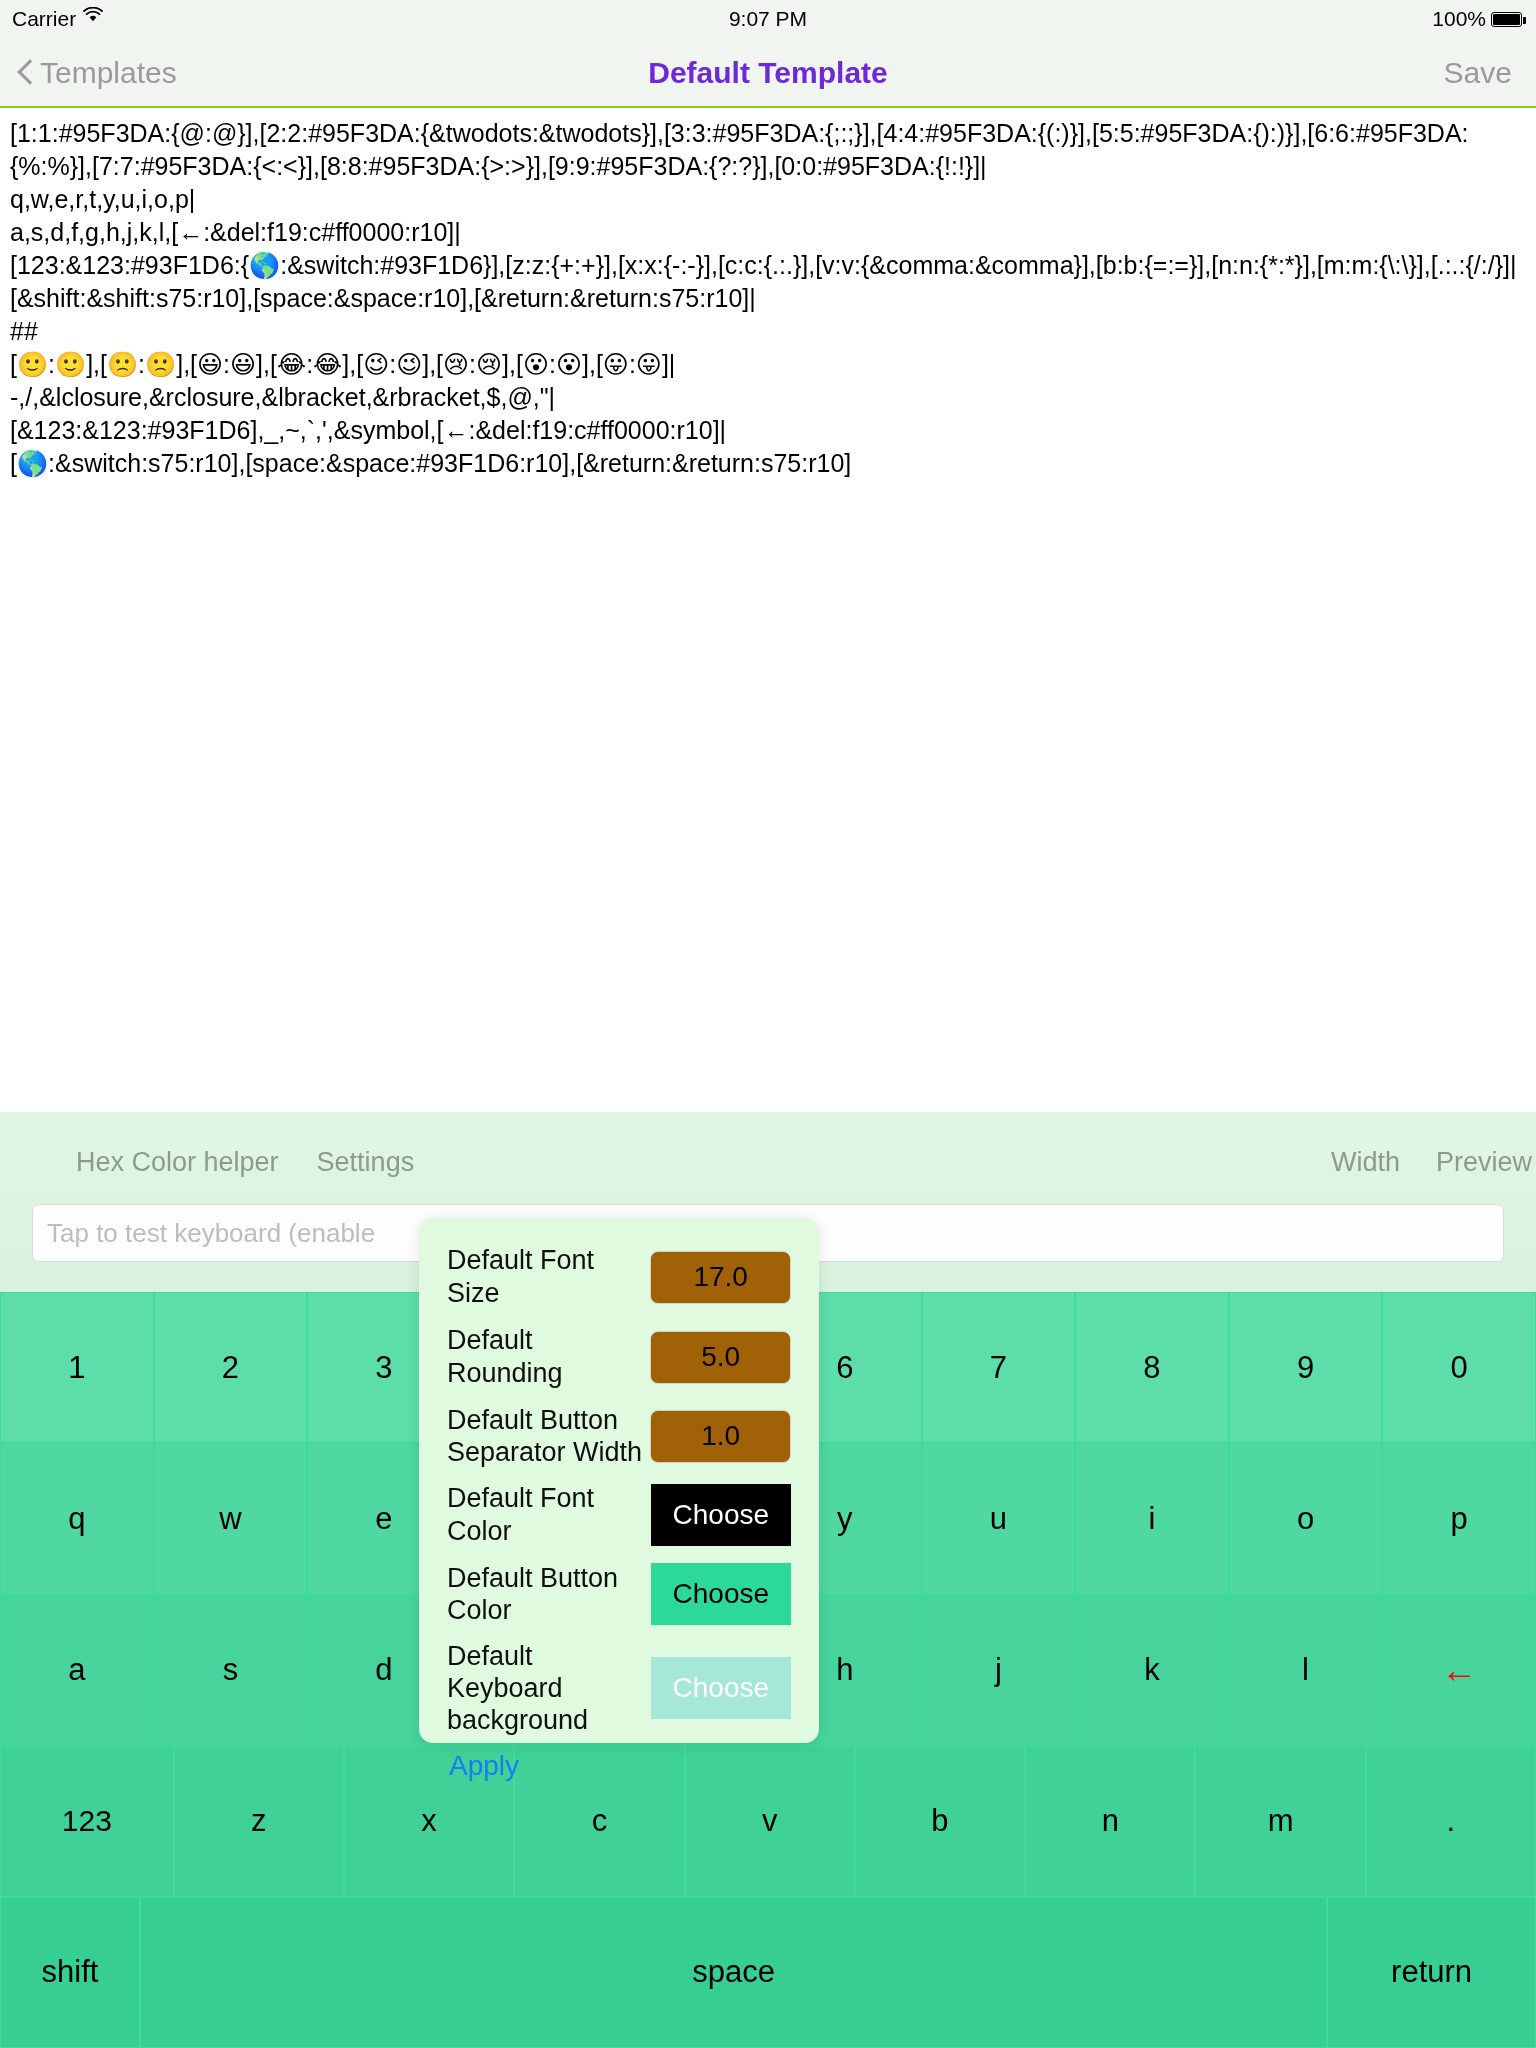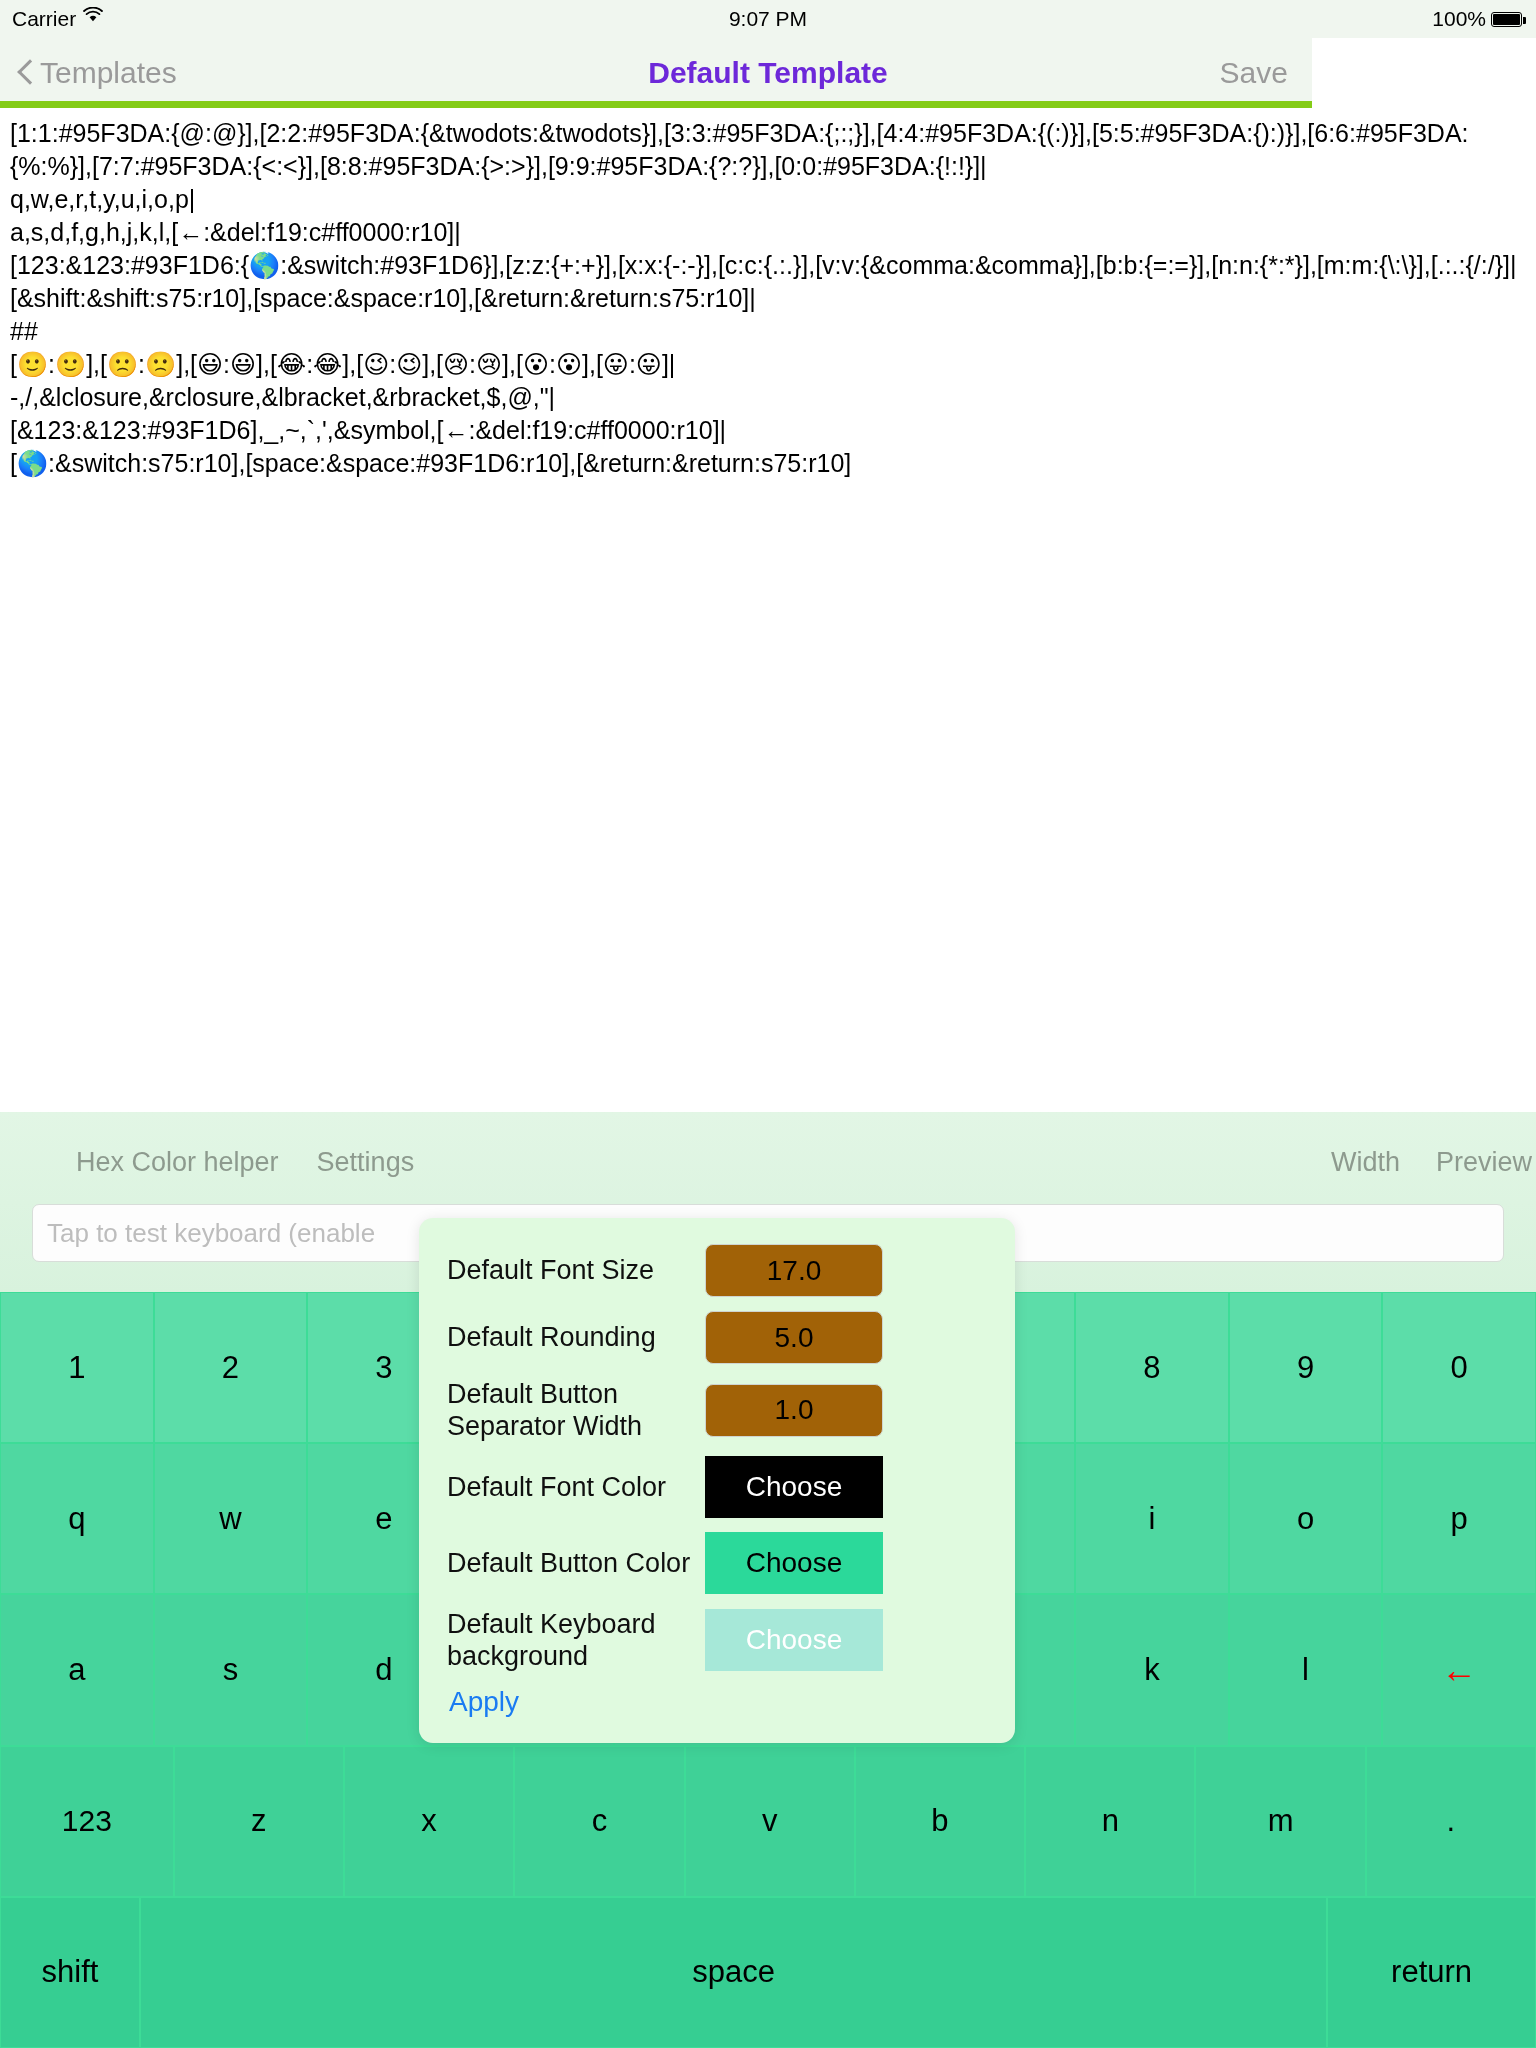--- a/index.html
+++ b/index.html
@@ -28,23 +28,23 @@
     border: 1.5px solid #000; border-radius: 3px; position: relative;
   }
   .battery::after {
     content: ""; position: absolute; right: -4.5px; top: 4px;
     width: 3px; height: 7px; background: #000; border-radius: 0 1px 1px 0;
   }
   .battery .fill { position: absolute; left: 1px; top: 1px; bottom: 1px; right: 1px; background: #000; border-radius: 1px; }
 
   
   .navbar {
-    position: absolute; left: 0; top: 38px; width: 1312px; height: 70px;
+    position: absolute; left: 0; top: 38px; width: 1536px; height: 70px;
     background: #F0F6EF;
-    border-bottom: 7px solid #84cc16;
+    border-bottom: 2px solid #84cc16;
   }
   .nav-back {
     position: absolute; left: 18px; top: 0; height: 70px;
     display: flex; align-items: center; gap: 8px;
     color: #9a9a9a; font-size: 30px;
   }
   .chev {
     display: inline-block; width: 14px; height: 26px; position: relative;
   }
   .chev::before {
@@ -126,21 +126,21 @@
   .krow.r4 .key { background: #3FD197; }
   .krow.r5 .key { background: #36CE92; }
   .key.del { color: #ff0000; font-size: 36px; }
   .key.wide123 { flex: 1.02; font-size: 30px; }
   .key.shift { flex: 0.96; }
   .key.space { flex: 8.25; }
   .key.return { flex: 1.44; }
 
   
   .modal {
-    position: absolute; left: 419px; top: 1218px; width: 596px; height: 525px;
+    position: absolute; left: 419px; top: 1218px; width: 400px; height: 525px;
     background: #E0FADF;
     border-radius: 14px;
     box-shadow: 0 2px 14px rgba(0,0,0,0.10);
     z-index: 40;
     padding: 26px 28px 10px 28px;
   }
   .mrow {
     display: flex; align-items: center;
     margin-bottom: 14px;
   }

